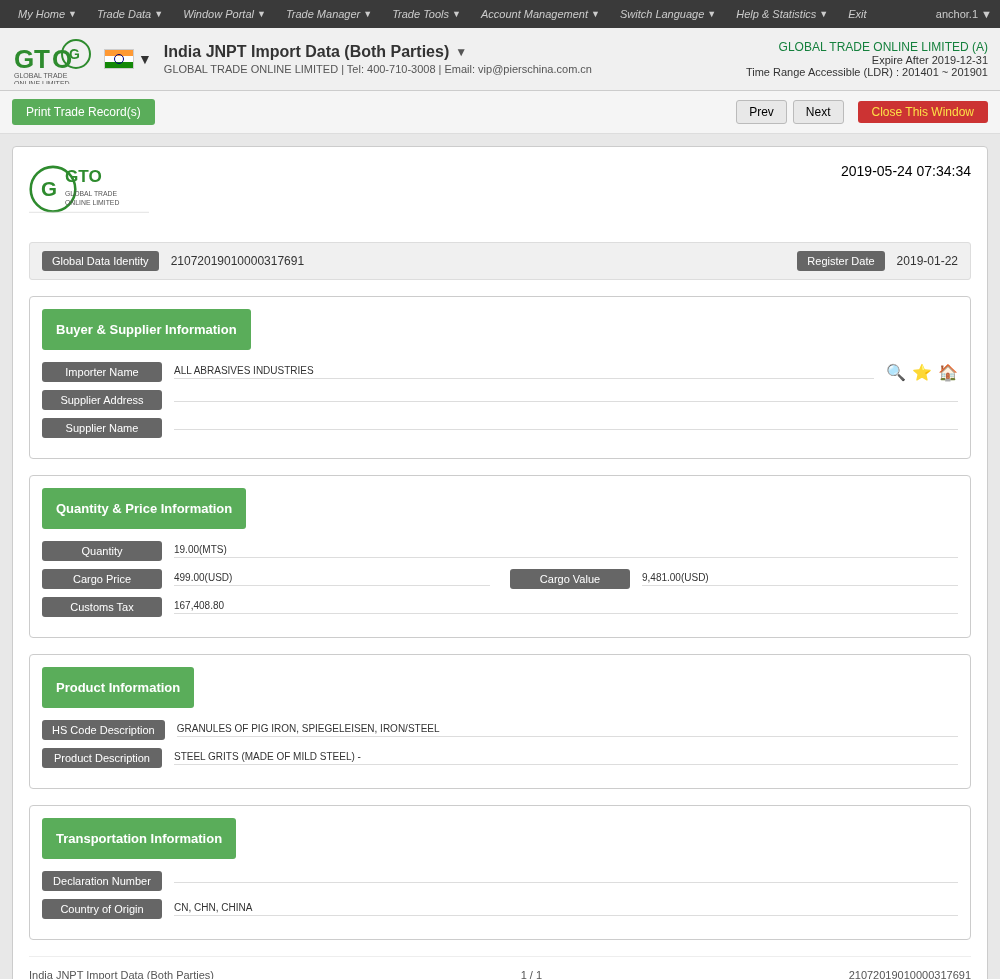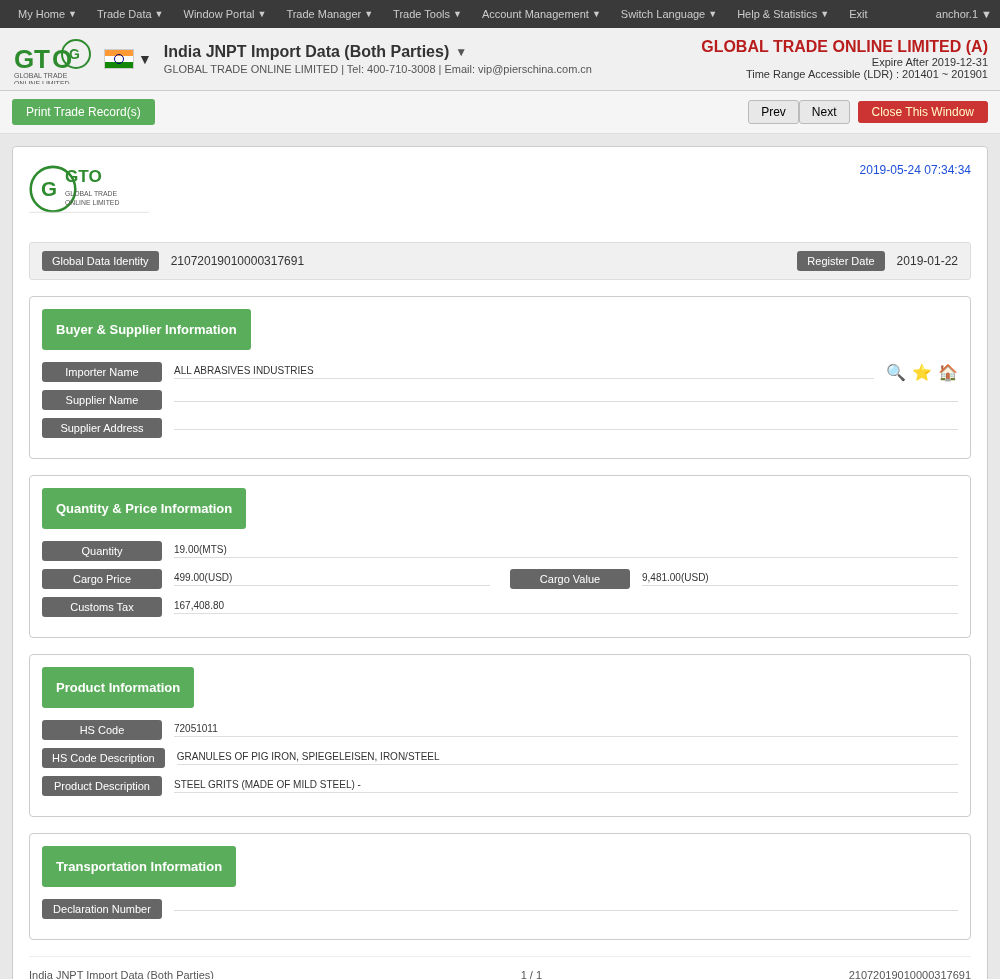--- a/index.html
+++ b/index.html
@@ -17,20 +17,21 @@
     }
     .top-nav-items { display: flex; gap: 0; flex: 1; }
     .top-nav-item {
       padding: 5px 10px;
       cursor: pointer;
       color: #ccc;
       display: flex;
       align-items: center;
       gap: 3px;
       white-space: nowrap;
+      font-style: italic;
     }
     .top-nav-right { margin-left: auto; color: #ccc; font-size: 11px; }
     .chevron { font-size: 9px; }
 
     
     .header-bar {
       background: #f0f0f0;
       border-bottom: 1px solid #ccc;
       padding: 6px 12px;
       display: flex;
@@ -40,21 +41,21 @@
     .logo-area { display: flex; align-items: center; gap: 8px; }
     .flag-area { display: flex; align-items: center; gap: 4px; }
     .flag { width: 30px; height: 20px; border: 1px solid #ccc; overflow: hidden; }
     .flag-india { background: linear-gradient(to bottom, #FF9933 33%, white 33%, white 66%, #138808 66%); position: relative; }
     .flag-india::after { content: ''; position: absolute; top: 50%; left: 50%; transform: translate(-50%,-50%); width: 8px; height: 8px; border-radius: 50%; border: 1px solid #000080; }
     .title-area { flex: 1; }
     .main-title { font-size: 16px; font-weight: bold; color: #333; display: flex; align-items: center; gap: 6px; }
     .main-title .dropdown-arrow { color: #555; font-size: 12px; cursor: pointer; }
     .subtitle { font-size: 11px; color: #555; margin-top: 2px; }
     .account-info { text-align: right; font-size: 11px; }
-    .account-name { color: #b91c1c; font-weight: bold; font-size: 16px; }
+    .account-name { color: #15803d; font-weight: normal; font-size: 12px; }
     .expire-info { color: #333; }
     .ldr-info { color: #333; }
 
     
     .toolbar {
       background: #f5f5f5;
       border-bottom: 1px solid #ddd;
       padding: 8px 12px;
       display: flex;
       align-items: center;
@@ -62,32 +63,32 @@
     }
     .btn-print {
       background: #5aad5a;
       color: white;
       border: none;
       padding: 6px 14px;
       border-radius: 3px;
       cursor: pointer;
       font-size: 12px;
     }
-    .nav-buttons { margin-left: auto; display: flex; gap: 0; align-items: center; }
+    .nav-buttons { margin-left: auto; display: flex; gap: 6px; align-items: center; }
     .btn-nav {
       background: #e8e8e8;
       border: 1px solid #bbb;
       padding: 4px 12px;
       border-radius: 3px;
       cursor: pointer;
       font-size: 12px;
     }
     .btn-close {
       background: #cc3333;
-      color: #fef9c3;
+      color: #fde047;
       border: none;
       padding: 4px 14px;
       border-radius: 3px;
       cursor: pointer;
       font-size: 12px;
       margin-left: 8px;
     }
 
     
     .main-content {
@@ -102,21 +103,21 @@
       margin-bottom: 0;
     }
     .record-header {
       display: flex;
       justify-content: space-between;
       align-items: flex-start;
       margin-bottom: 16px;
     }
     .record-logo { width: 120px; }
     .record-logo svg { width: 120px; height: 60px; }
-    .record-date { color: #1d4ed8; font-size: 12px; }
+    .record-date { color: #000000; font-size: 14px; }
 
     
     .identity-row {
       display: flex;
       align-items: center;
       gap: 12px;
       margin-bottom: 16px;
       background: #f0f0f0;
       border: 1px solid #ddd;
       padding: 8px 12px;
@@ -296,25 +297,25 @@
         <div class="field-row">
           <span class="field-btn">Importer Name</span>
           <span class="field-content">ALL ABRASIVES INDUSTRIES</span>
           <div class="icons-area">
             <span class="icon-search">🔍</span>
             <span class="icon-star">⭐</span>
             <span class="icon-home">🏠</span>
           </div>
         </div>
         <div class="field-row">
+          <span class="field-btn">Supplier Address</span>
+          <span class="field-content"></span>
+        </div>
+        <div class="field-row">
           <span class="field-btn">Supplier Name</span>
-          <span class="field-content"></span>
-        </div>
-        <div class="field-row">
-          <span class="field-btn">Supplier Address</span>
           <span class="field-content"></span>
         </div>
       </div>
     </div>
 
     <div class="section">
       <div class="section-header">Quantity &amp; Price Information</div>
       <div class="section-body">
         <div class="field-row">
           <span class="field-btn">Quantity</span>
@@ -330,40 +331,40 @@
           <span class="field-btn">Customs Tax</span>
           <span class="field-content">167,408.80</span>
         </div>
       </div>
     </div>
 
     <div class="section">
       <div class="section-header">Product Information</div>
       <div class="section-body">
         <div class="field-row">
-          <span class="field-btn">HS Code</span>
-          <span class="field-content">72051011</span>
-        </div>
-        <div class="field-row">
           <span class="field-btn">HS Code Description</span>
           <span class="field-content">GRANULES OF PIG IRON, SPIEGELEISEN, IRON/STEEL</span>
         </div>
         <div class="field-row">
           <span class="field-btn">Product Description</span>
           <span class="field-content">STEEL GRITS (MADE OF MILD STEEL) -</span>
         </div>
       </div>
     </div>
 
     <div class="section">
       <div class="section-header">Transportation Information</div>
       <div class="section-body">
         <div class="field-row">
           <span class="field-btn">Declaration Number</span>
           <span class="field-content"></span>
+        </div>
+        <div class="field-row">
+          <span class="field-btn">Country of Origin</span>
+          <span class="field-content">CN, CHN, CHINA</span>
         </div>
       </div>
     </div>
 
     <div class="record-footer">
       <span>India JNPT Import Data (Both Parties)</span>
       <span>1 / 1</span>
       <span>21072019010000317691</span>
     </div>
 

